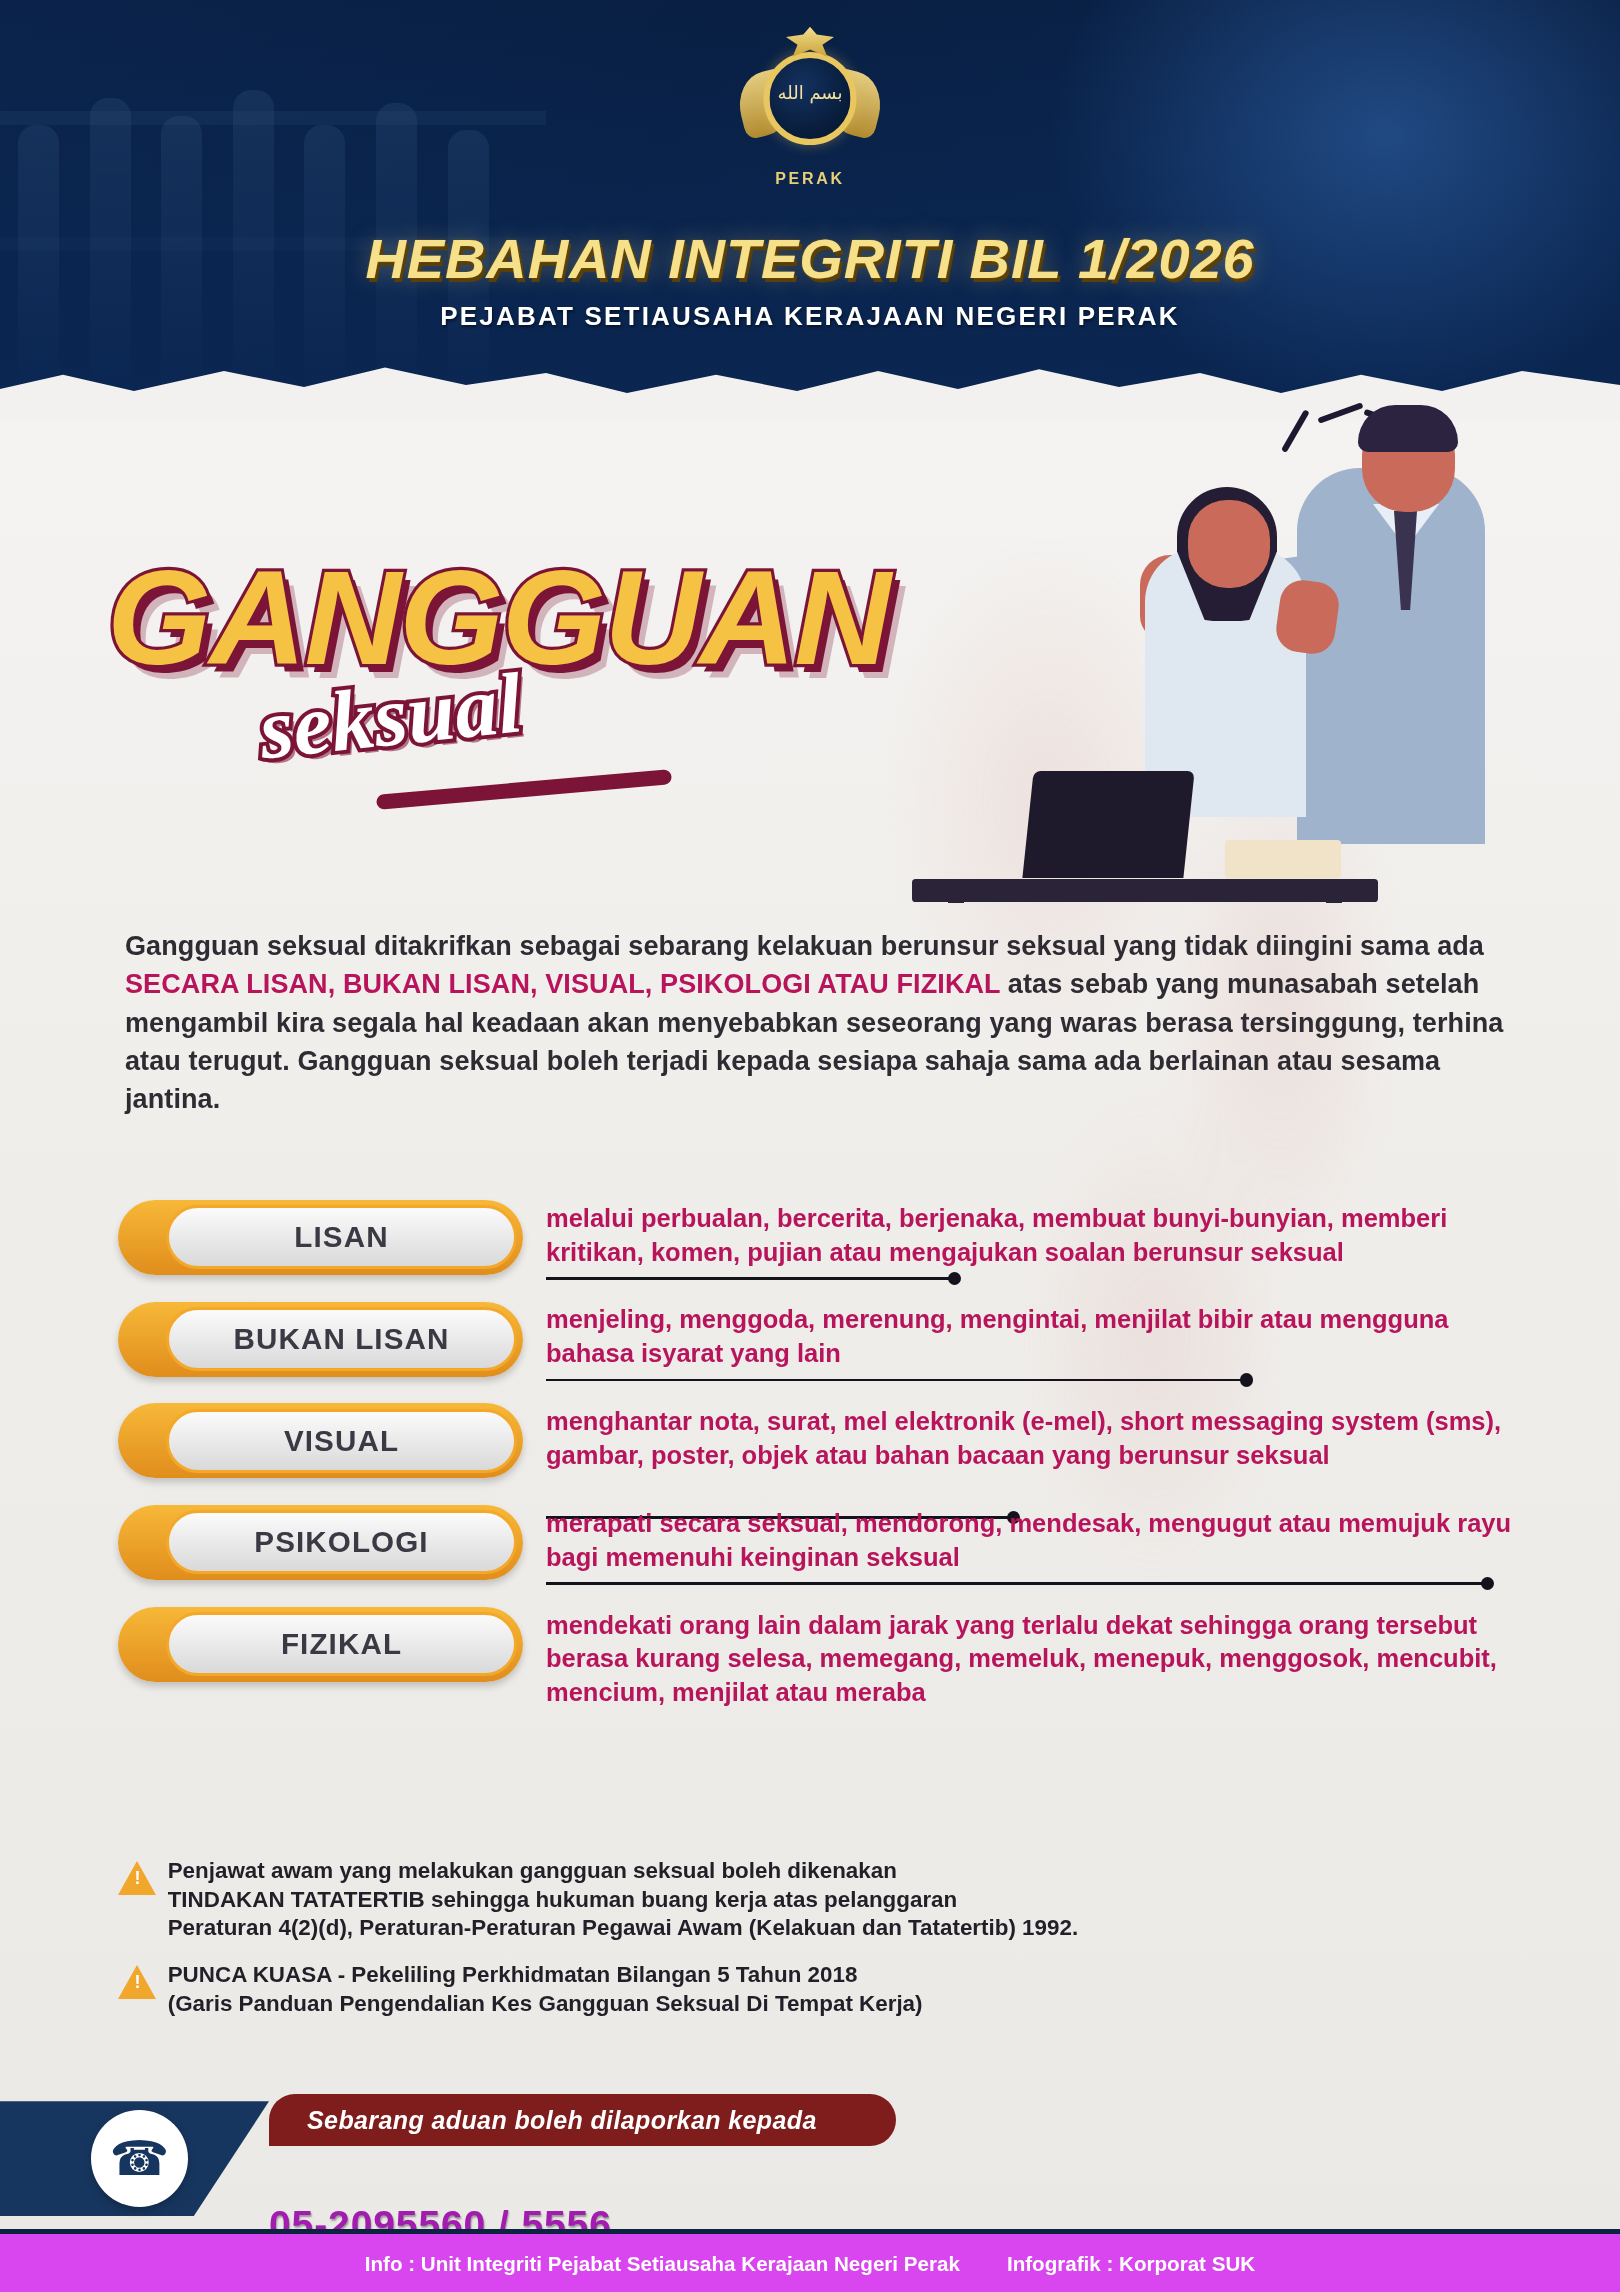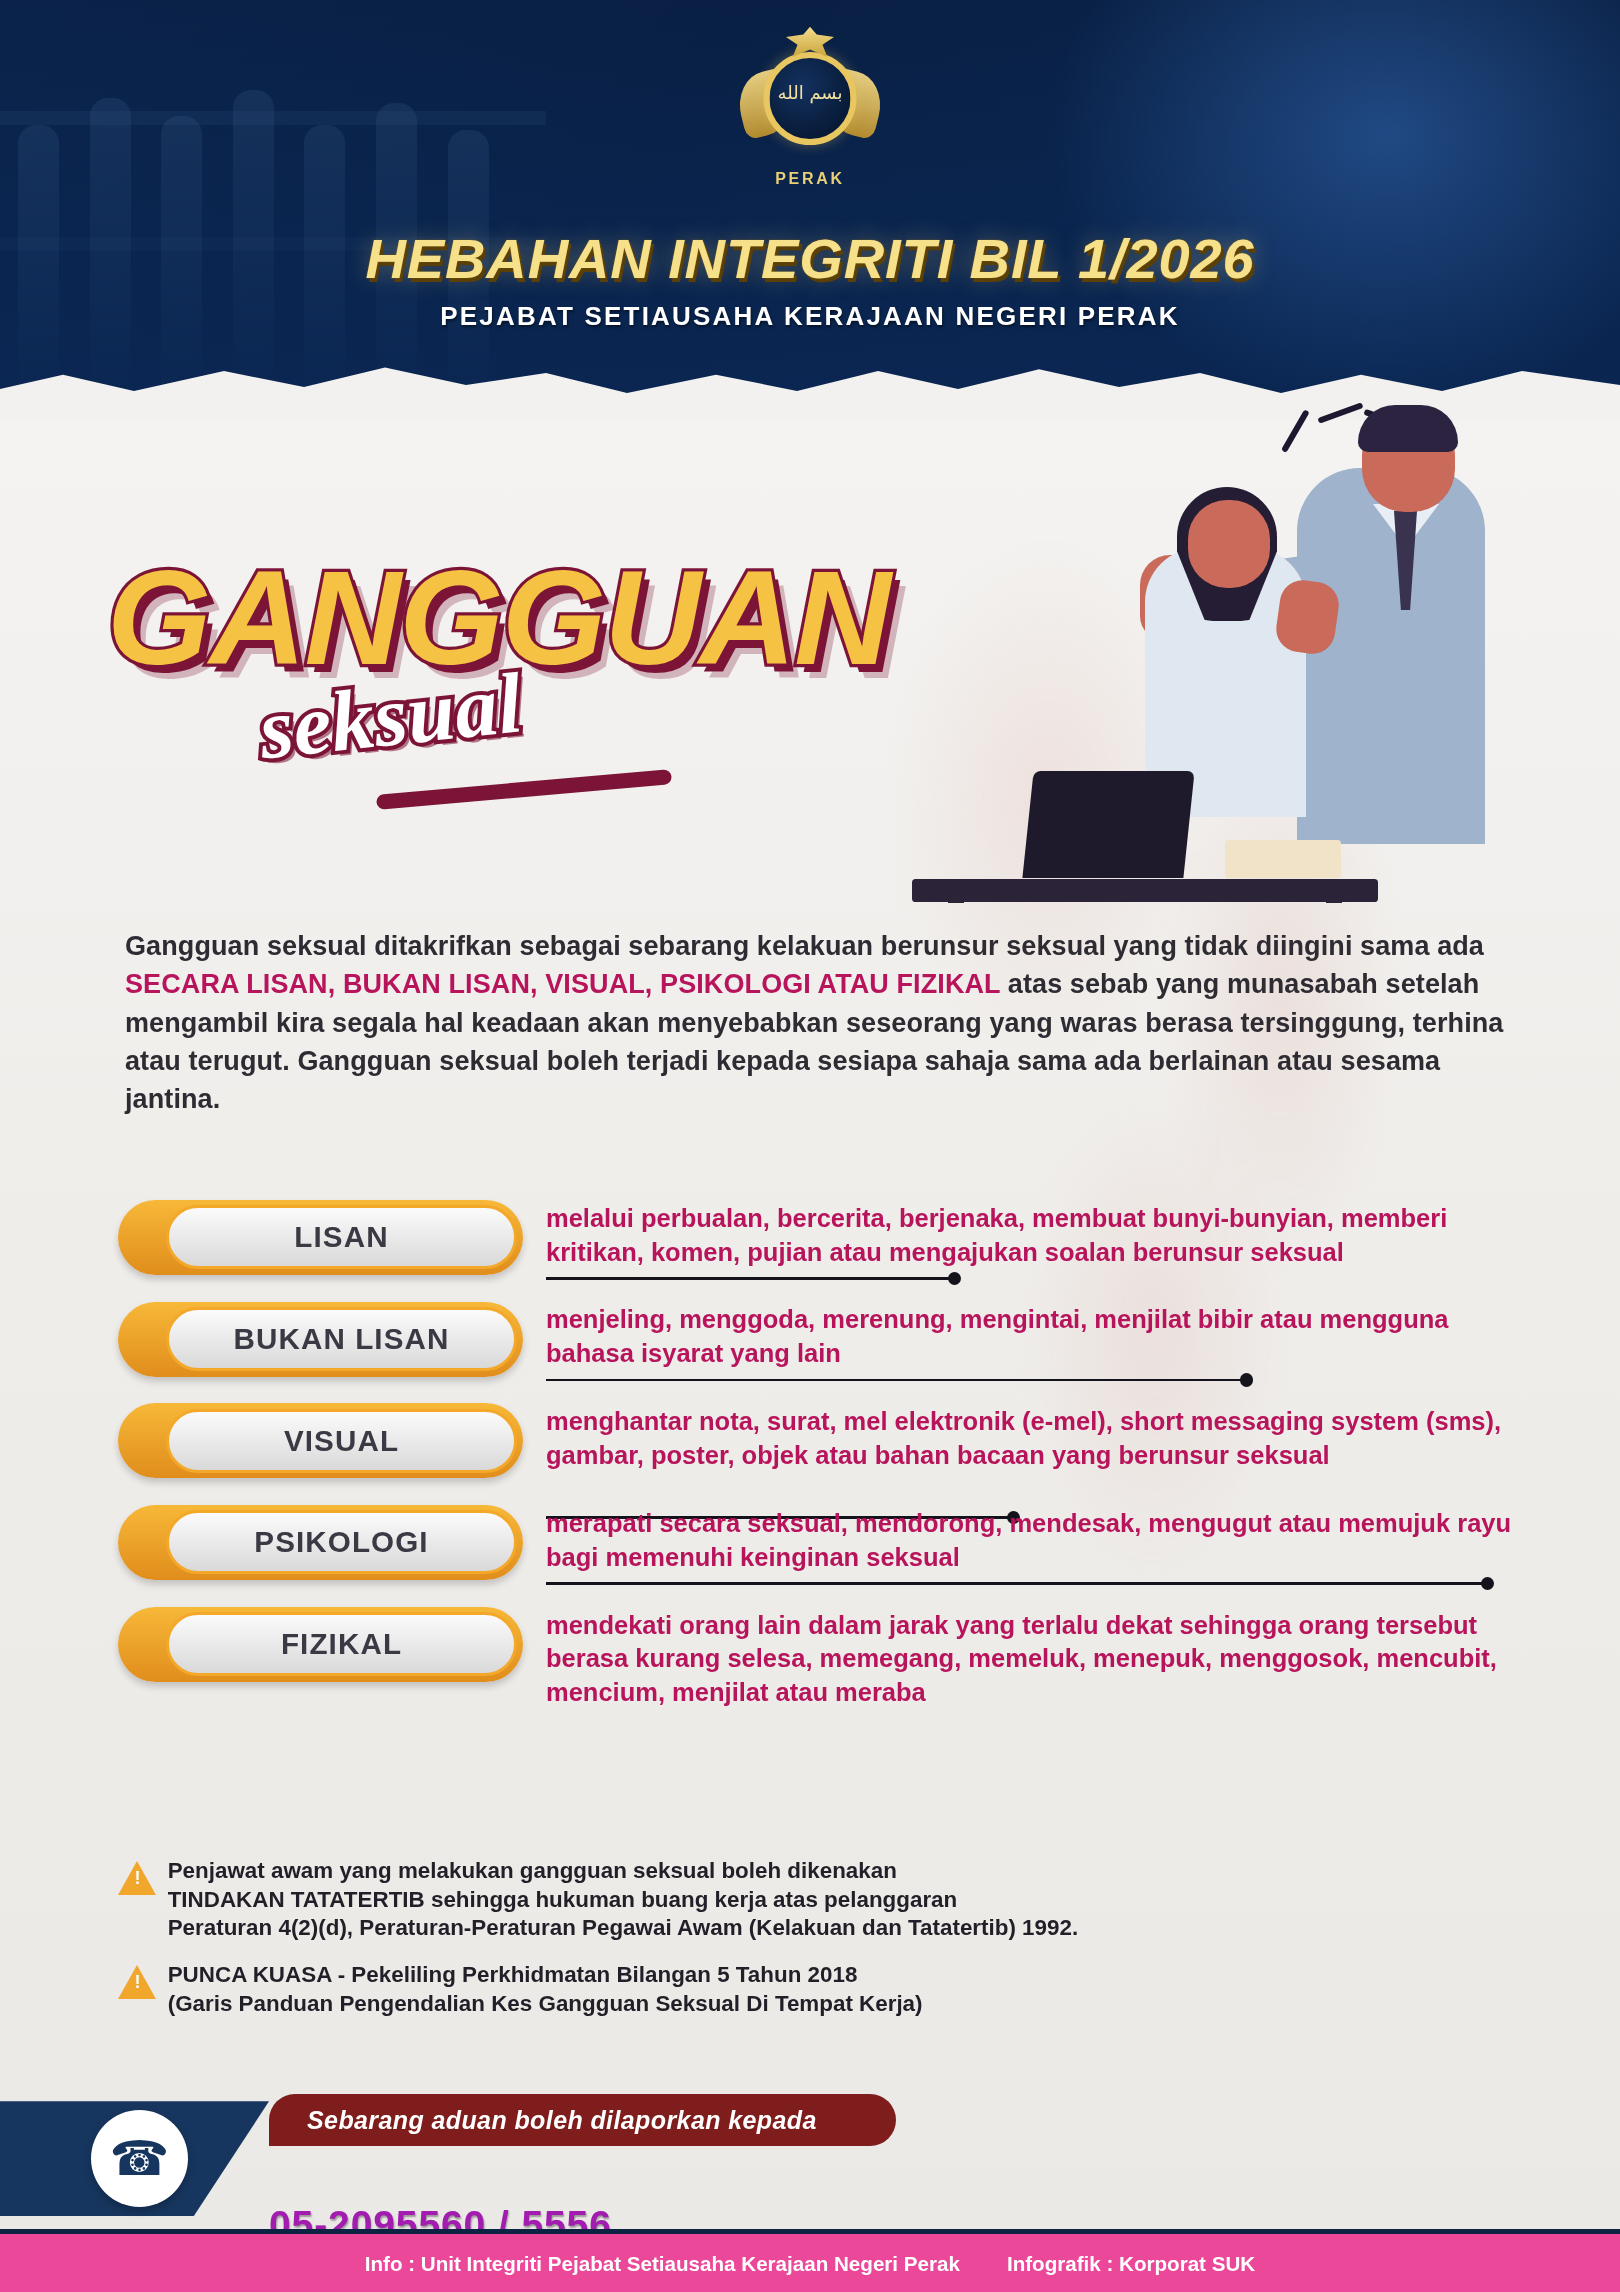--- a/index.html
+++ b/index.html
@@ -465,21 +465,21 @@
     font-size: 37px;
     font-weight: 900;
     letter-spacing: 0.4px;
   }
 
   
   .footer {
     position: absolute;
     left: 0; bottom: 0;
     width: 1620px; height: 59px;
-    background: #ec4899;
+    background: #d946ef;
     display: flex; align-items: center; justify-content: center;
     gap: 47px;
     color: #ffffff;
     font-size: 20.6px;
     font-weight: bold;
   }
   .footer-accent {
     position: absolute; left: 0; bottom: 59px;
     width: 1620px; height: 5.4px;
     background: #0d2342;

